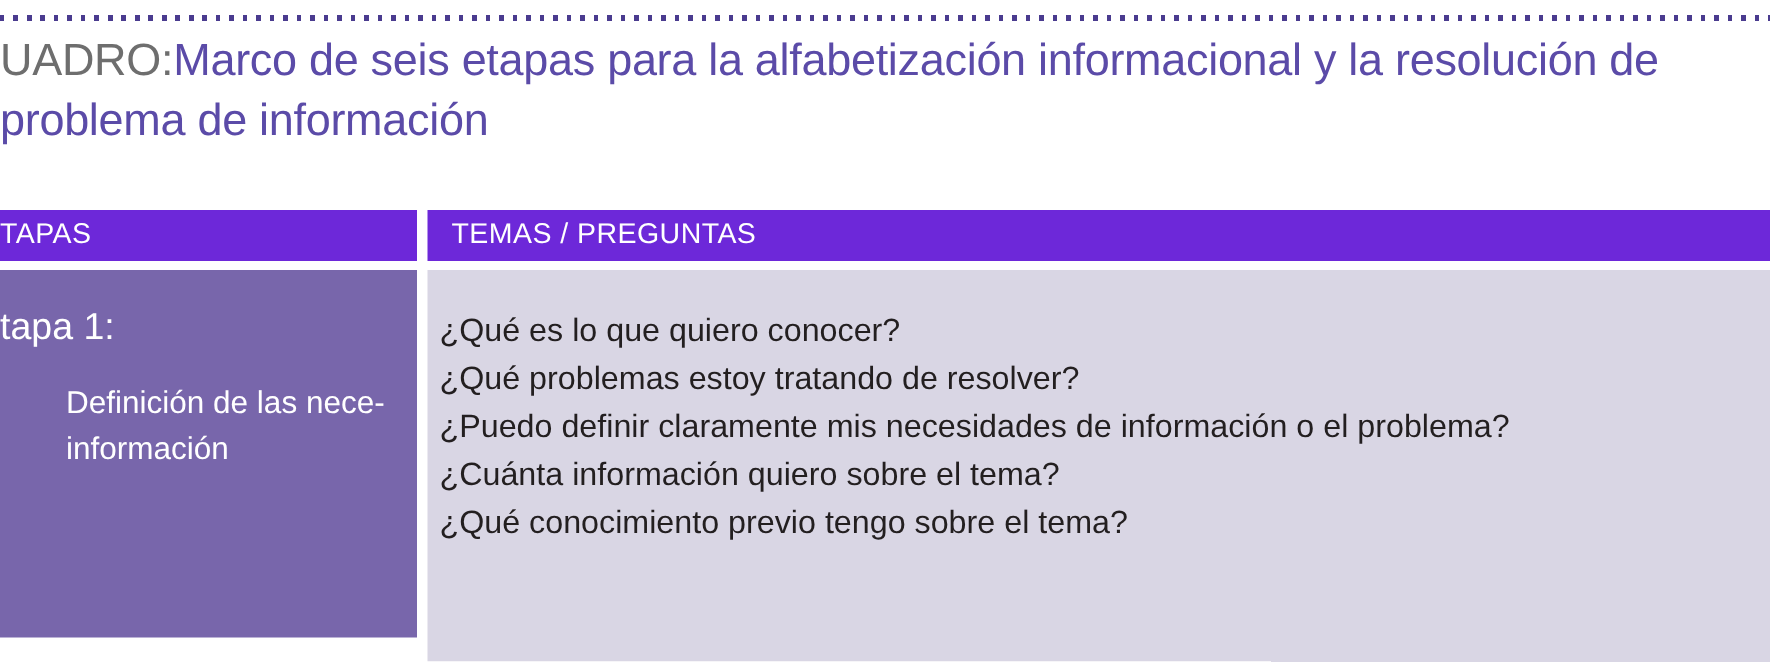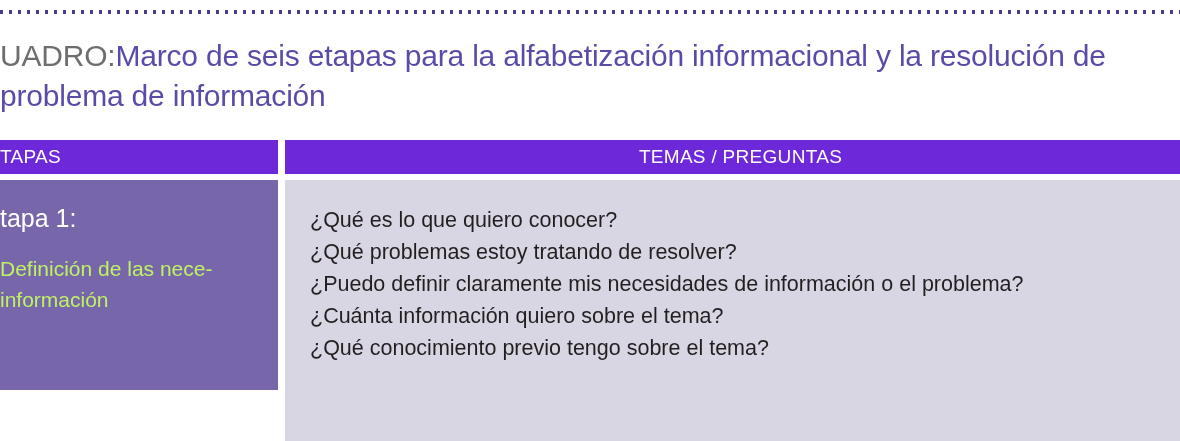--- a/index.html
+++ b/index.html
@@ -26,21 +26,21 @@
       to right,
       #4a3b8f 0px, #4a3b8f 3px,
       rgba(255,255,255,0) 3px, rgba(255,255,255,0) 9px
     );
   }
 
   
   #title-block {
     position: absolute;
     left: 0;
-    top: 36px;
+    top: 21px;
     width: 1180px;
   }
   .title-line {
     font-size: 30px;
     line-height: 40px;
     font-weight: 400;
     letter-spacing: -0.2px;
     white-space: nowrap;
   }
   .title-label {
@@ -82,68 +82,68 @@
   }
   #header-cell-etapas {
     left: 0;
     width: 278px;
     padding-left: 0px;
   }
   #header-cell-temas {
     left: 285px;
     width: 895px;
     padding-left: 16px;
-    text-align: center;
   }
 
   #body-row {
     position: absolute;
     left: 0;
     top: 40px;
     width: 1180px;
     height: 261px;
   }
 
   #stage-cell {
     position: absolute;
     left: 0;
     top: 0;
     width: 278px;
-    height: 210px;
+    height: 245px;
     background: #7866ab;
     box-sizing: border-box;
     padding: 22px 14px 0 0;
   }
   #stage-title {
     color: #ffffff;
     font-size: 25px;
     line-height: 33px;
     font-weight: 400;
     margin: 0 0 18px 0;
     white-space: nowrap;
   }
   #stage-desc {
-    color: #bef264;
+    color: #ffffff;
     font-size: 21px;
     line-height: 31px;
     font-weight: 400;
+    padding-left: 44px;
   }
   .stage-desc-line {
     white-space: nowrap;
   }
 
   #questions-cell {
     position: absolute;
     left: 285px;
     top: 0;
     width: 895px;
     height: 261px;
     background: #d9d6e4;
     box-sizing: border-box;
-    padding: 24px 0 0 25px;
+    padding: 24px 0 0 8px;
   }
   .question-item {
     color: #231f20;
     font-size: 21.5px;
     line-height: 32px;
     white-space: nowrap;
   }
 </style>
 </head>
 <body>

